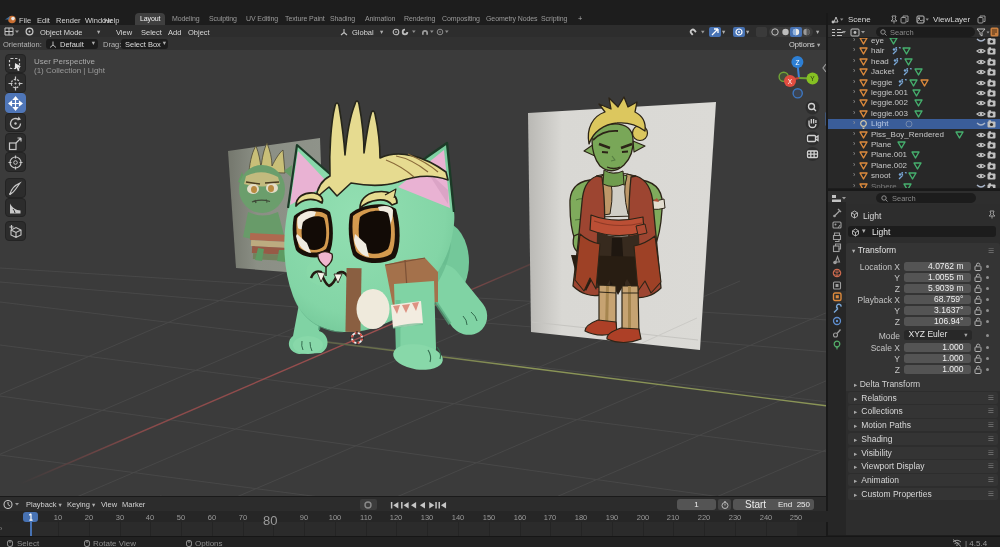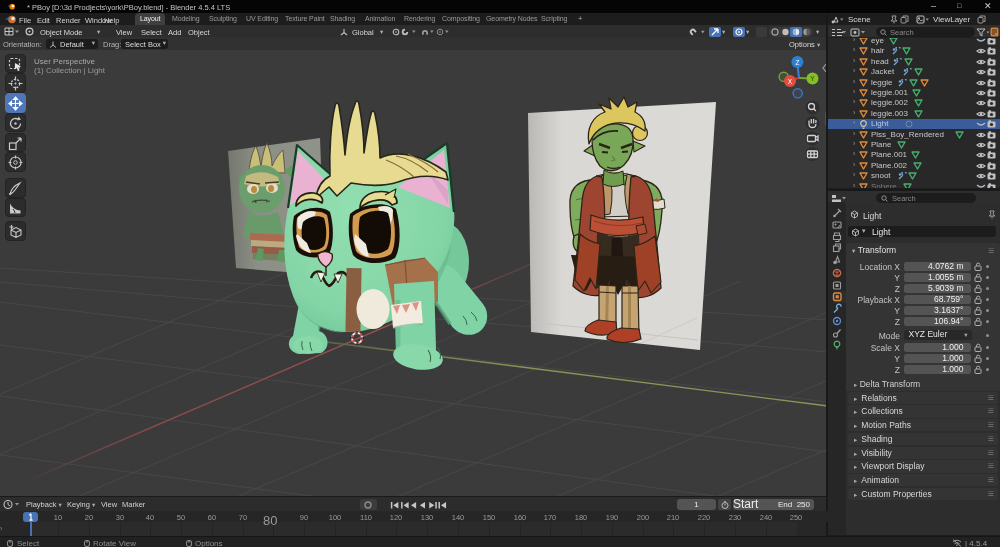--- a/index.html
+++ b/index.html
@@ -49,31 +49,20 @@
 .pdot { position:absolute; left:157.5px; width:3px; height:3px; border-radius:50%; background:#909090; }
 .panelhead { position:absolute; left:20px; width:150px; height:12.3px; background:#343434; border-radius:2.5px; color:#d8d8d8; font-size:8.5px; line-height:12.3px; }
 .panelhead .tri { color:#a8a8a8; font-size:6.5px; margin:0 4px 0 6px; }
 .panelhead .grip { position:absolute; right:4px; top:0; color:#787878; font-size:7px; }
 </style>
 
 </head>
 <body>
 <div id="root">
 
-  <div class="abs" id="titlebar">
-    <svg class="abs" style="left:7px;top:3px" width="9" height="7" viewBox="0 0 11 9">
-        <circle cx="6.4" cy="4.7" r="3.6" fill="#ea7600"></circle>
-        <circle cx="7.3" cy="3.9" r="1.7" fill="#fff"></circle>
-        <path d="M0.2,4.4 L4.6,1.6 L3.4,4.2 Z" fill="#2a6fad"></path>
-      </svg>
-    <div class="abs title">* PBoy [D:\3d Prodjects\york\PBoy.blend] - Blender 4.5.4 LTS</div>
-    <div class="winbtn" style="left:931px">–</div>
-    <div class="winbtn" style="left:957px;font-size:7px;top:2px">□</div>
-    <div class="winbtn" style="left:984px">✕</div>
-  </div>
 
   <div class="abs" id="topbar">
     <svg class="abs" style="left:5px;top:2px" width="12" height="9" viewBox="0 0 12 9">
         <circle cx="7" cy="4.5" r="3.8" fill="#c86f32"></circle>
         <circle cx="8" cy="3.6" r="1.8" fill="#e8e8e8"></circle>
         <path d="M0,4.4 L5,1.2 L3.8,4.4 Z" fill="#3d6e9e"></path>
       </svg>
     <div class="menuitem" style="left:19px">File</div>
     <div class="menuitem" style="left:37px">Edit</div>
     <div class="menuitem" style="left:56px">Render</div>
@@ -1048,21 +1037,21 @@
           <path d="M43,1 L48.5,4.5 L43,8 Z M49.5,1 h1.6 v7 h-1.6 z"></path>
           <path d="M59.5,1 h1.6 v7 h-1.6 z M53,1 L58.5,4.5 L53,8 Z" transform="scale(-1 1) translate(-114 0)"></path>
         </g>
       </svg>
     <div class="field" style="left:677px;top:1.5px;width:39px;height:11px;text-align:center;line-height:11px;font-size:8px">1</div>
     <div class="abs" style="left:718px;top:1.5px;width:13px;height:11px;background:#444444;border-radius:2px"></div>
     <svg class="abs" style="left:720.5px;top:3.5px" width="8" height="8" viewBox="0 0 8 8">
         <circle cx="4" cy="4.5" r="3" fill="none" stroke="#b9b9b9" stroke-width="1"></circle>
         <path d="M4,4.5 V2.8 M3,0.8 h2" stroke="#b9b9b9" stroke-width="1"></path>
       </svg>
-    <div class="field" style="left:733px;top:1.5px;width:56px;height:11px;font-size:12px;line-height:11px;padding:0 0;text-align:left">Start <span style="position:absolute;right:4px">1</span></div>
+    <div class="field" style="left:733px;top:1.5px;width:56px;height:11px;font-size:10px;line-height:11px;padding:0 12px;text-align:left">Start <span style="position:absolute;right:4px">1</span></div>
     <div class="field" style="left:774px;top:1.5px;width:40px;height:11px;font-size:8px;line-height:11px;padding:0 4px;text-align:left">End <span style="position:absolute;right:4px">250</span></div>
   </div>
   <div class="abs" id="tlruler">
     <div style="position:absolute;left:48px;top:1.5px;width:20px;text-align:center;color:#9a9a9a;font-size:7.5px">10</div>
     <div style="position:absolute;left:79px;top:1.5px;width:20px;text-align:center;color:#9a9a9a;font-size:7.5px">20</div>
     <div style="position:absolute;left:110px;top:1.5px;width:20px;text-align:center;color:#9a9a9a;font-size:7.5px">30</div>
     <div style="position:absolute;left:140px;top:1.5px;width:20px;text-align:center;color:#9a9a9a;font-size:7.5px">40</div>
     <div style="position:absolute;left:171px;top:1.5px;width:20px;text-align:center;color:#9a9a9a;font-size:7.5px">50</div>
     <div style="position:absolute;left:202px;top:1.5px;width:20px;text-align:center;color:#9a9a9a;font-size:7.5px">60</div>
     <div style="position:absolute;left:233px;top:1.5px;width:20px;text-align:center;color:#9a9a9a;font-size:7.5px">70</div>

